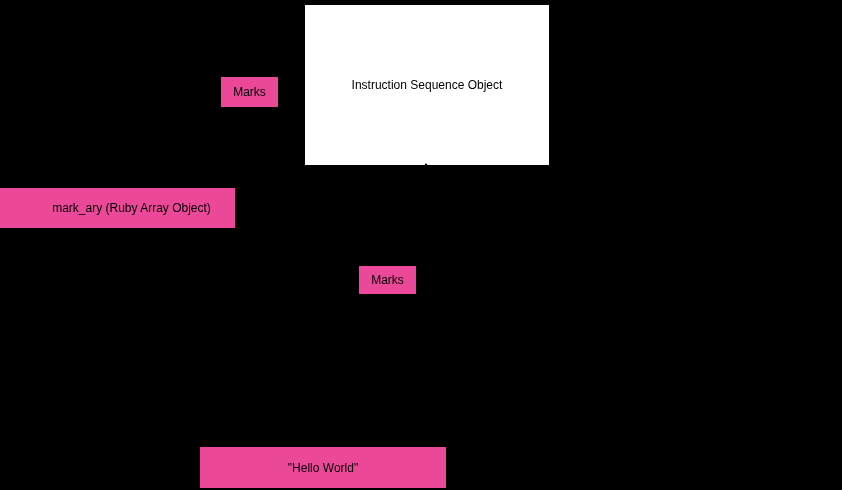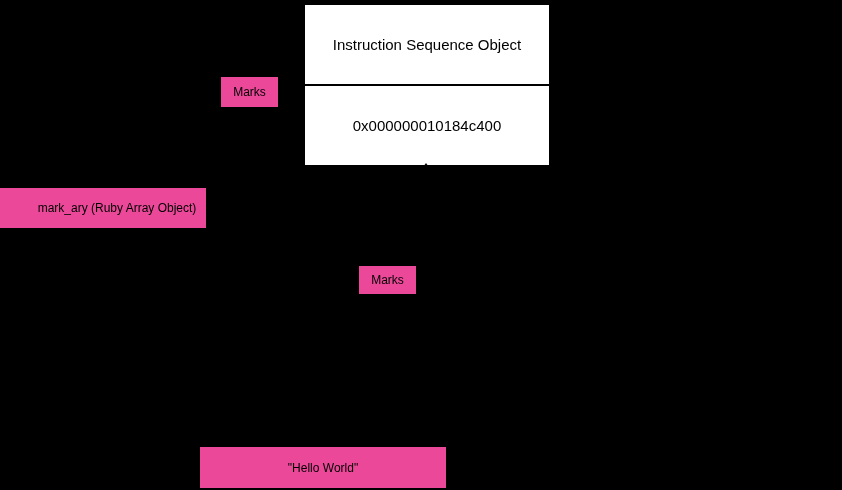--- a/index.html
+++ b/index.html
@@ -29,21 +29,21 @@
     display: flex;
     flex-direction: column;
     row-gap: 2px;
   }
   .iseq-row {
     flex: 1 1 0;
     background: #ffffff;
     display: flex;
     align-items: center;
     justify-content: center;
-    font-size: 15px;
+    font-size: 12px;
     white-space: nowrap;
   }
   
   .arrowhead-tip {
     position: absolute;
     left: 421px;
     top: 163px;
     width: 0;
     height: 0;
     border-left: 5px solid transparent;
@@ -70,39 +70,38 @@
   }
   .marks-middle {
     left: 359px;
     top: 266px;
     width: 57px;
     height: 28px;
   }
   .mark-ary-box {
     left: 0px;
     top: 188px;
-    width: 206px;
+    width: 235px;
     height: 40px;
     padding-left: 28px;
   }
   .hello-world-box {
     left: 200px;
     top: 447px;
     width: 246px;
     height: 41px;
   }
 </style>
 </head>
 <body>
 
 <div class="canvas">
 
   <div class="iseq-box">
     <div class="iseq-row">Instruction Sequence Object</div>
-    <div class="iseq-row">0x000000010184c400</div>
   </div>
 
   <div class="arrowhead-tip"></div>
 
   <div class="white-label marks-left">Marks</div>
 
   <div class="white-label mark-ary-box">mark_ary (Ruby Array Object)</div>
 
   <div class="white-label marks-middle">Marks</div>
 

